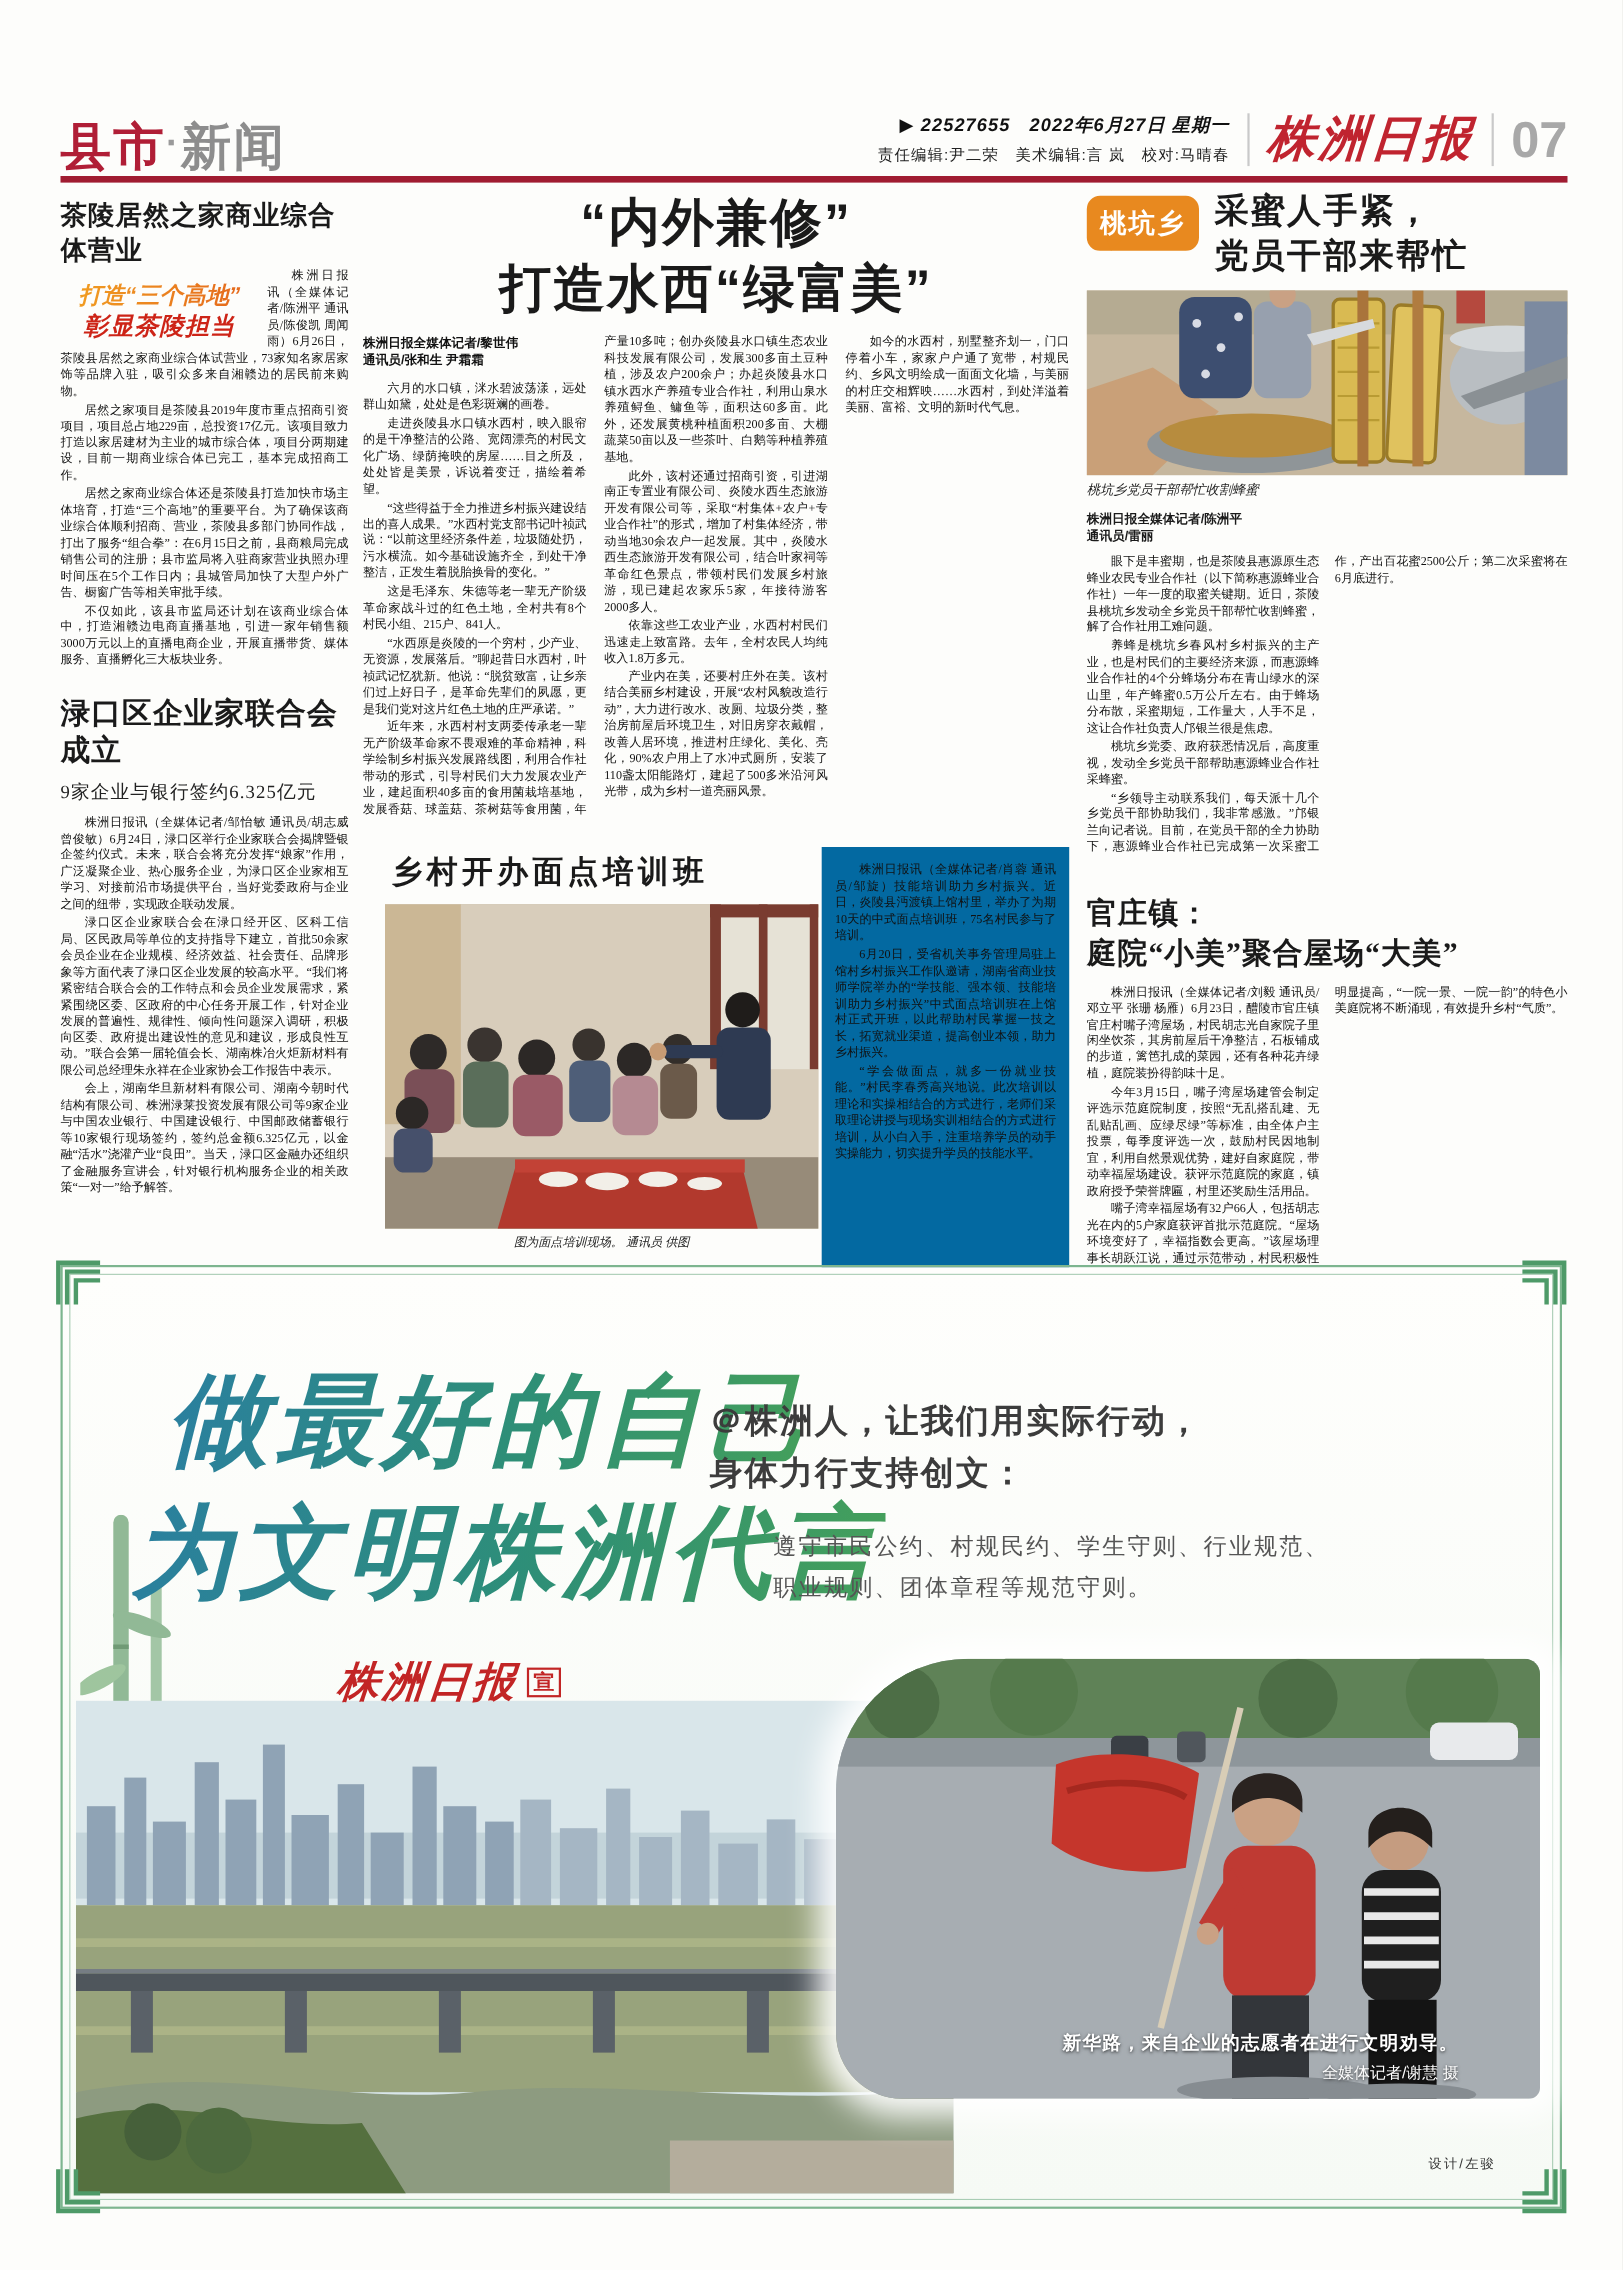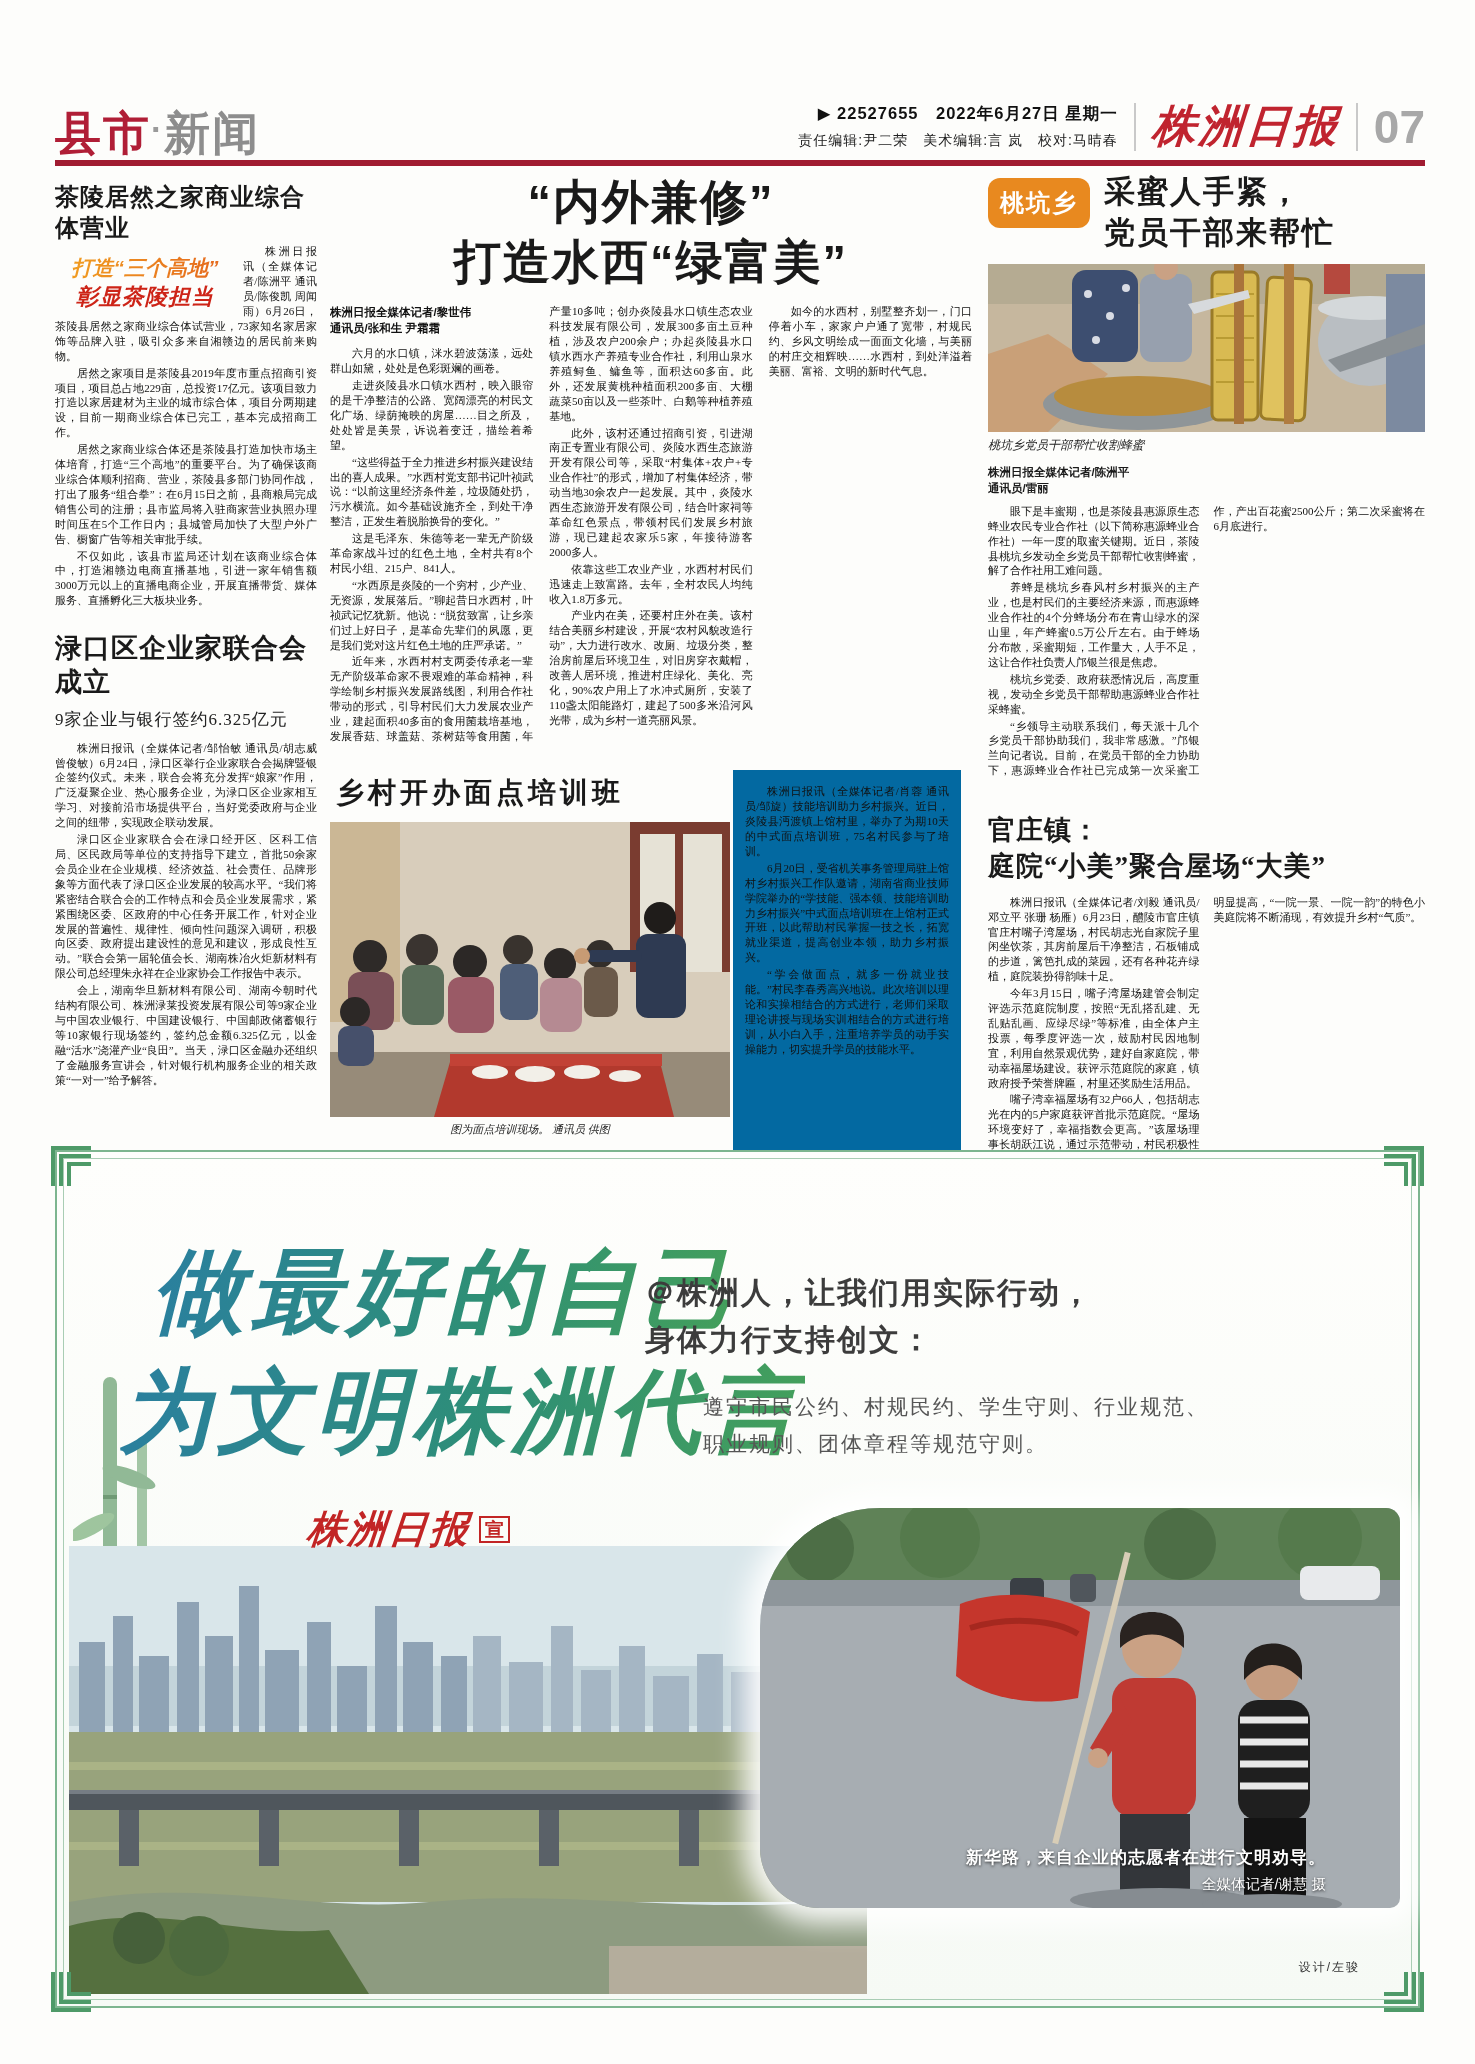--- a/index.html
+++ b/index.html
@@ -12,21 +12,21 @@
   
   .header { position:absolute; left:55px; right:50px; top:76px; height:80px;
     display:flex; justify-content:space-between; align-items:flex-end; }
   .section-title { font-family:"Liberation Sans","DejaVu Sans",sans-serif; font-weight:900;
     font-size:46px; letter-spacing:2px; line-height:1; }
   .section-title .red { color:#b01e36; }
   .section-title .dot { color:#9a9a9a; font-size:34px; vertical-align:8px; }
   .section-title .gray { color:#8d8d8d; }
   .header-right { display:flex; align-items:center; gap:16px; }
   .issue-block { text-align:right; font-family:"Liberation Sans","DejaVu Sans",sans-serif; }
-  .issue-line { font-size:16.5px; font-weight:700; color:#111; letter-spacing:1px; }
+  .issue-line { font-size:16.5px; font-weight:700; color:#111; letter-spacing:1px;font-style:italic; }
   .editors-line { font-size:14px; color:#222; margin-top:7px; letter-spacing:1px; }
   .vbar { width:2px; height:48px; background:#c9c9c9; }
   .masthead { font-size:44px; font-weight:900; font-style:italic; color:#c0242f;
     font-family:"Liberation Serif","DejaVu Serif",serif; letter-spacing:3px; transform:skewX(-4deg); }
   .page-number { font-size:46px; font-weight:700; color:#a8a8a8;
     font-family:"Liberation Sans","DejaVu Sans",sans-serif; }
   .red-rule { position:absolute; left:55px; right:50px; top:160px; height:6px; background:#a01c31; }
 
   
   .body-text p { font-size:11px; line-height:14.9px; text-align:justify; text-indent:2em;
@@ -47,21 +47,21 @@
   .a2-title { font-size:27px; font-weight:900; line-height:1.25; letter-spacing:1px; }
   .a2-subtitle { font-size:17px; color:#222; margin:8px 0 10px; letter-spacing:1px; }
 
   
   .col-center { position:absolute; left:330px; top:172px; width:642px; }
   .center-title { text-align:center; font-family:"Liberation Sans","DejaVu Sans",sans-serif;
     font-weight:900; font-size:47px; line-height:1.28; letter-spacing:2px; }
   .center-text { margin-top:12px; height:452px; overflow:hidden;
     column-count:3; column-gap:16px; column-fill:auto; }
   .center-text .byline { margin-bottom:10px; }
-  .sub-row { display:flex; gap:3px; margin-top:14px; }
+  .sub-row { display:flex; gap:3px; margin-top:14px;margin-left:20px; }
   .sub-left { width:400px; }
   .sub-title { font-size:28px; font-weight:900; letter-spacing:4px; margin:4px 0 10px 6px; }
   .photo { display:block; width:100%; background:#cabfa8; }
   .photo-caption { font-size:11px; color:#222; text-align:center; margin-top:5px; font-style:italic; }
   .pink-box { width:228px; background:#0369a1; padding:14px 12px; height:442px; overflow:hidden; }
 
   
   .col-right { position:absolute; left:988px; top:172px; width:437px; }
   .r1-head { display:flex; gap:14px; align-items:flex-start; }
   .town-tag { position:relative; background:#e8891f; color:#fff; border-radius:12px;

